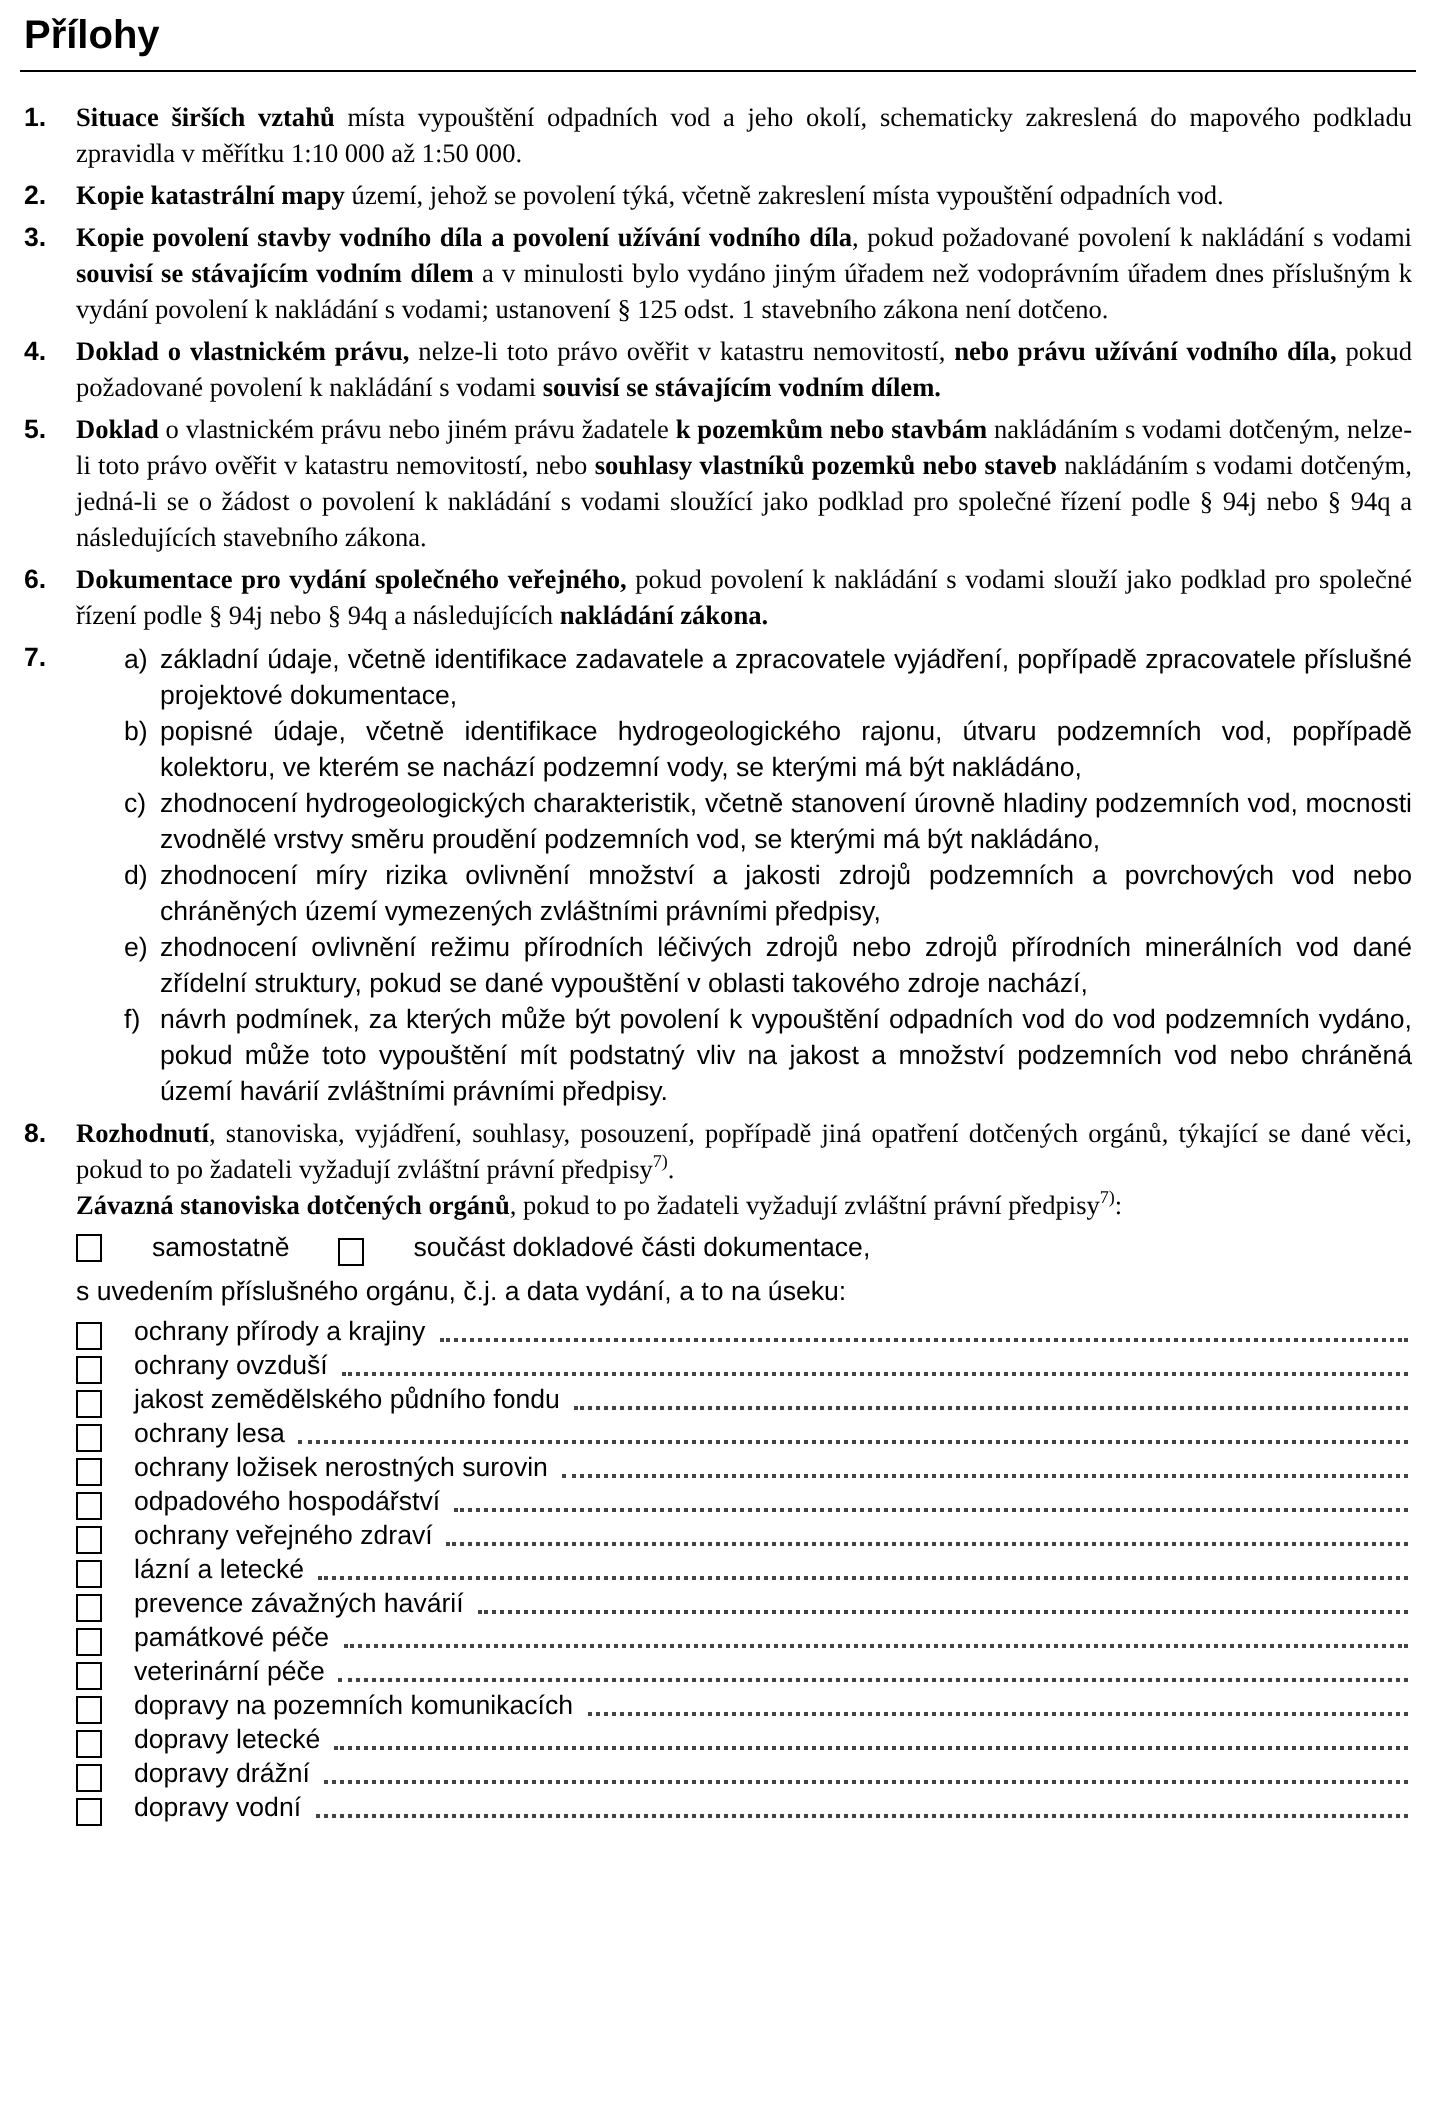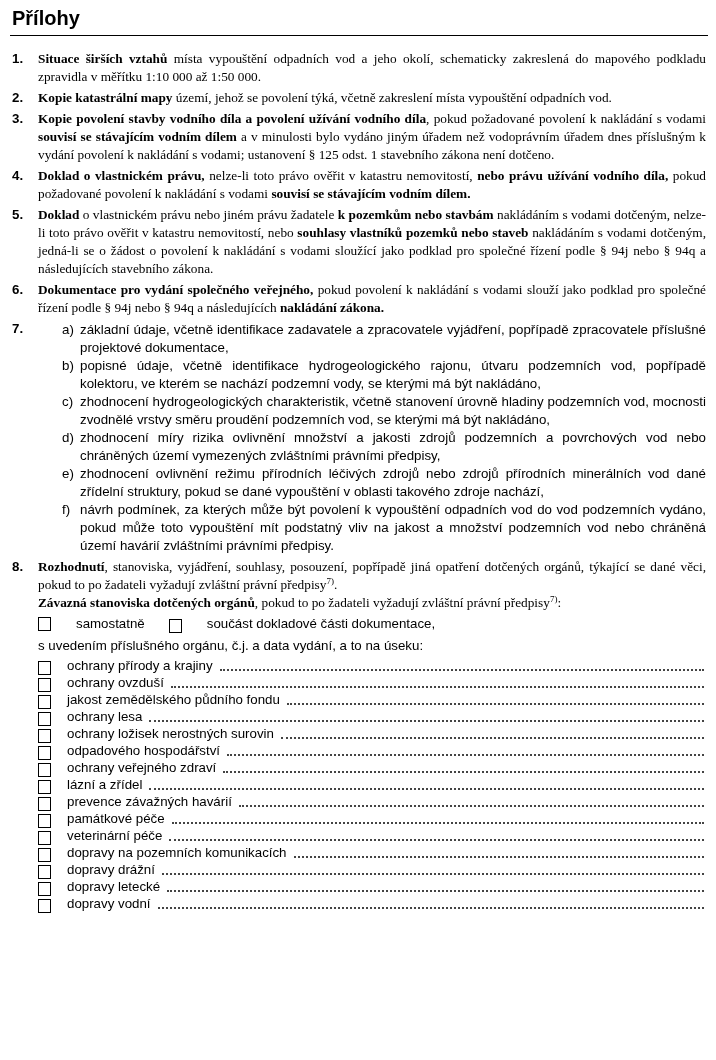--- a/index.html
+++ b/index.html
@@ -163,21 +163,21 @@
           </div>
 
           <div class="cbrow">
             <span class="cb"></span>
             <span class="cbl">ochrany veřejného zdraví</span>
             <span class="dots"></span>
           </div>
 
           <div class="cbrow">
             <span class="cb"></span>
-            <span class="cbl">lázní a zřídel</span>
+            <span class="cbl">lázní a letecké</span>
             <span class="dots"></span>
           </div>
 
           <div class="cbrow">
             <span class="cb"></span>
             <span class="cbl">prevence závažných havárií</span>
             <span class="dots"></span>
           </div>
 
           <div class="cbrow">
@@ -193,27 +193,27 @@
           </div>
 
           <div class="cbrow">
             <span class="cb"></span>
             <span class="cbl">dopravy na pozemních komunikacích</span>
             <span class="dots"></span>
           </div>
 
           <div class="cbrow">
             <span class="cb"></span>
+            <span class="cbl">dopravy letecké</span>
+            <span class="dots"></span>
+          </div>
+
+          <div class="cbrow">
+            <span class="cb"></span>
             <span class="cbl">dopravy drážní</span>
-            <span class="dots"></span>
-          </div>
-
-          <div class="cbrow">
-            <span class="cb"></span>
-            <span class="cbl">dopravy letecké</span>
             <span class="dots"></span>
           </div>
 
           <div class="cbrow">
             <span class="cb"></span>
             <span class="cbl">dopravy vodní</span>
             <span class="dots"></span>
           </div>
 
         </div>

